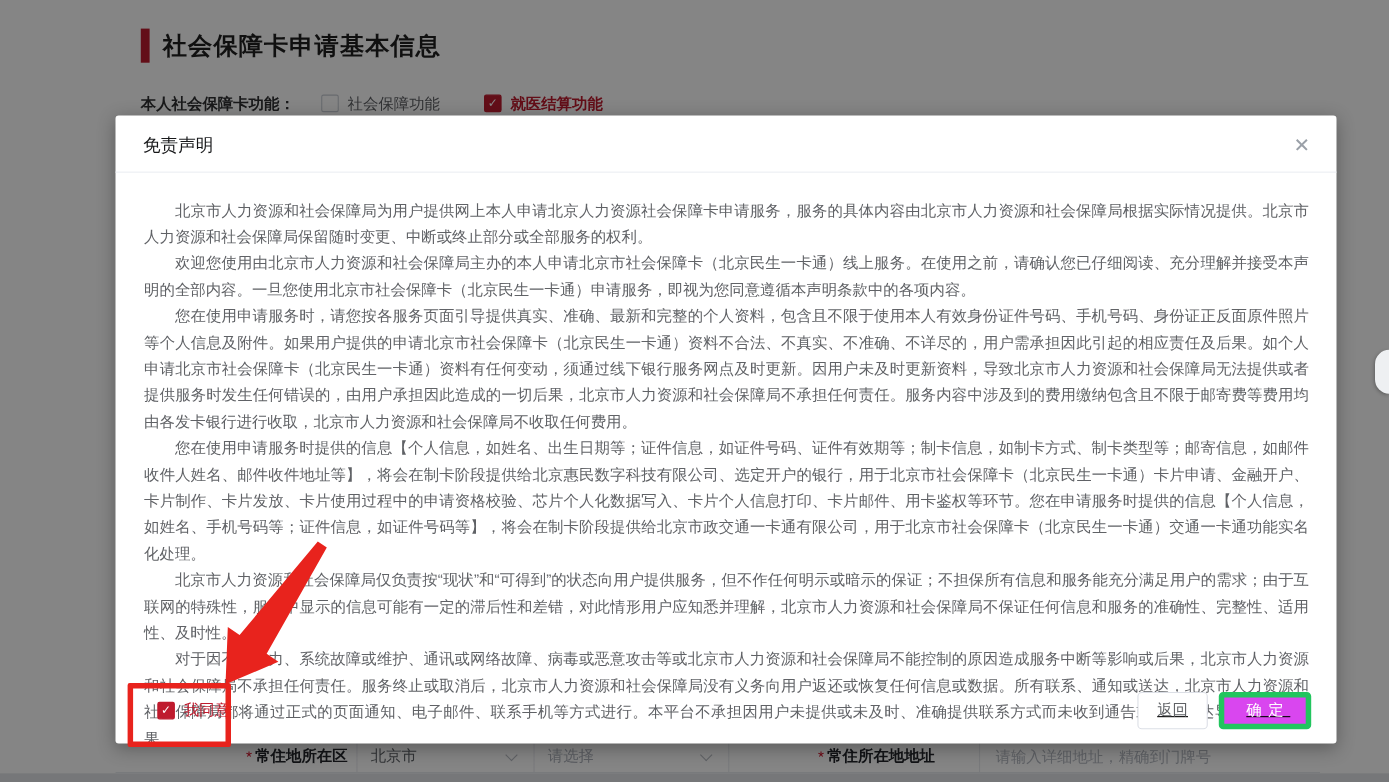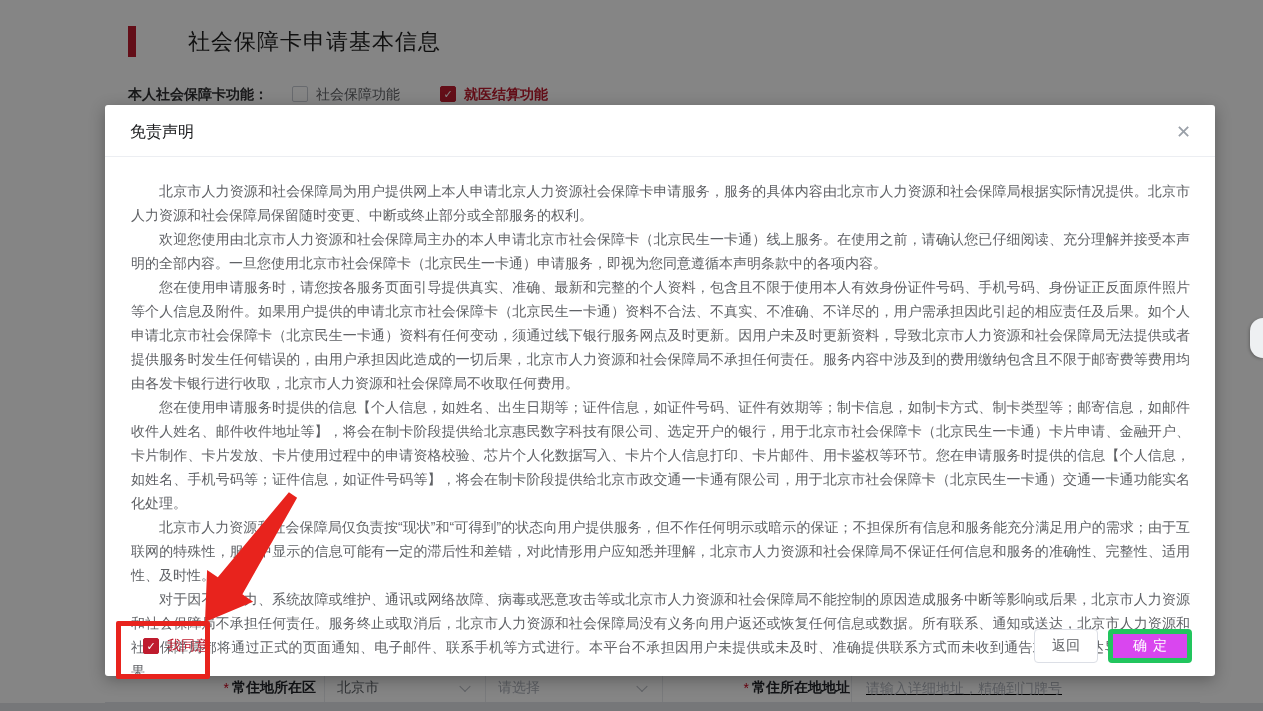--- a/index.html
+++ b/index.html
@@ -3,40 +3,40 @@
 <meta charset="utf-8">
 <style>
   * { margin:0; padding:0; box-sizing:border-box; }
   html,body { width:1263px; height:711px; overflow:hidden; }
   body { position:relative; font-family:"Liberation Sans","DejaVu Sans",sans-serif; background:#fff; }
 
   
   .page { position:absolute; inset:0; background:#fff; z-index:0; }
   .title-row { position:absolute; left:128px; top:26px; display:flex; align-items:center; }
   .accent-bar { width:8px; height:31px; background:#bf1b2e; margin-right:12px; }
-  .page-title { font-size:22px; font-weight:400; color:#1f1f1f; letter-spacing:1px;margin-left:40px; }
+  .page-title { font-size:22px; font-weight:700; color:#1f1f1f; letter-spacing:1px; }
   .func-row { position:absolute; left:128px; top:86px; display:flex; font-size:14px; }
   .func-label { font-weight:700; color:#303133; margin-right:24px; }
   .cb { display:inline-flex; width:16px; height:16px; border-radius:2px; align-items:center; justify-content:center; flex:0 0 auto; }
   .cb.unchecked { background:#fff; border:1px solid #c8ccd4; }
   .cb.checked { background:#bf1b2e; border:1px solid #bf1b2e; }
   .cb.checked::after { content:"✓"; color:#fff; font-size:11px; line-height:1; }
   .func-opt { color:#606266; margin:0 40px 0 8px; }
   .func-opt.red { color:#bf1b2e; font-weight:700; }
 
   .form-row { position:absolute; left:105px; top:674px; width:1095px; height:29px; background:#fff;
               border-bottom:1px solid #e2e5ea; font-size:14px; z-index:1; }
   .form-row .cell { position:absolute; top:0; height:100%; display:flex; align-items:center; border-left:1px solid #e8eaee; }
   .cell.lab { justify-content:flex-end; padding-right:8px; font-weight:700; color:#23262b; }
   .req { color:#d0021b; margin-right:3px; font-weight:400; }
   .cell.c1 { left:0; width:219px; border-left:none; }
   .cell.c2 { left:219px; width:161px; padding-left:12px; color:#5f6368; }
   .cell.c3 { left:380px; width:177px; padding-left:12px; color:#aeb2bb; }
   .cell.c4 { left:557px; width:196px; }
-  .cell.c5 { left:746px; width:342px; padding-left:14px;text-decoration:underline; }
+  .cell.c5 { left:785px; width:342px; padding-left:14px; }
   .chev { position:absolute; right:16px; top:50%; width:8px; height:8px; border-right:1.4px solid #b9bdc4;
           border-bottom:1.4px solid #b9bdc4; transform:translateY(-70%) rotate(45deg); }
   .addr-input { border:none; outline:none; width:100%; font-size:14px; color:#5f6368; background:transparent;
                 font-family:inherit; }
   .addr-input::placeholder { color:#b6bac2; }
   .bottom-strip { position:absolute; left:0; top:703px; width:100%; height:8px; background:#e3e5e8; }
 
   
   .overlay { position:absolute; inset:0; background:rgba(0,0,0,0.48); z-index:10; }
   .side-tab { position:absolute; right:0; top:318px; width:13px; height:40px; background:#eef0f2;
@@ -49,21 +49,21 @@
   .modal-title { position:absolute; left:25px; top:17px; font-size:16px; color:#17181a; }
   .modal-close { position:absolute; right:20px; top:14px; font-size:18px; color:#9aa0a8; cursor:pointer;
                  line-height:1; padding:4px; }
   .modal-body { padding:22px 25px 0 26px; font-size:14px; color:#606266; line-height:24px;
                 text-align:justify; }
   .modal-body p { text-indent:2em; }
   .modal-footer { position:absolute; left:0; right:0; bottom:8px; height:44px; display:flex;
                   align-items:center; justify-content:space-between; padding:0 23px 0 22px; }
   .agree { display:flex; align-items:center; cursor:pointer;margin-left:16px; }
   .agree-label { color:#bf1b2e; font-size:14px; margin-left:8px; }
-  .btns { display:flex; align-items:flex-start; gap:10px; }
+  .btns { display:flex; align-items:flex-start; gap:10px;text-decoration:underline; }
   .btn { height:34px; font-size:14px; border-radius:4px; cursor:pointer; font-family:inherit; }
   .btn-plain { background:#fff; border:1px solid #dcdfe6; color:#606266; padding:0 17px; }
   .btn-primary { background:#d946ef; border:5px solid #22c55e; color:#fff; padding:0 14px; letter-spacing:6px;
                  text-indent:6px; }
 
   
   .annot-rect { position:absolute; left:116px; top:621px; width:94px; height:58px;
                 border:5px solid #e8231d; border-radius:2px; z-index:40; pointer-events:none; }
   .annot-arrow { position:absolute; inset:0; z-index:40; pointer-events:none; }
 </style>

